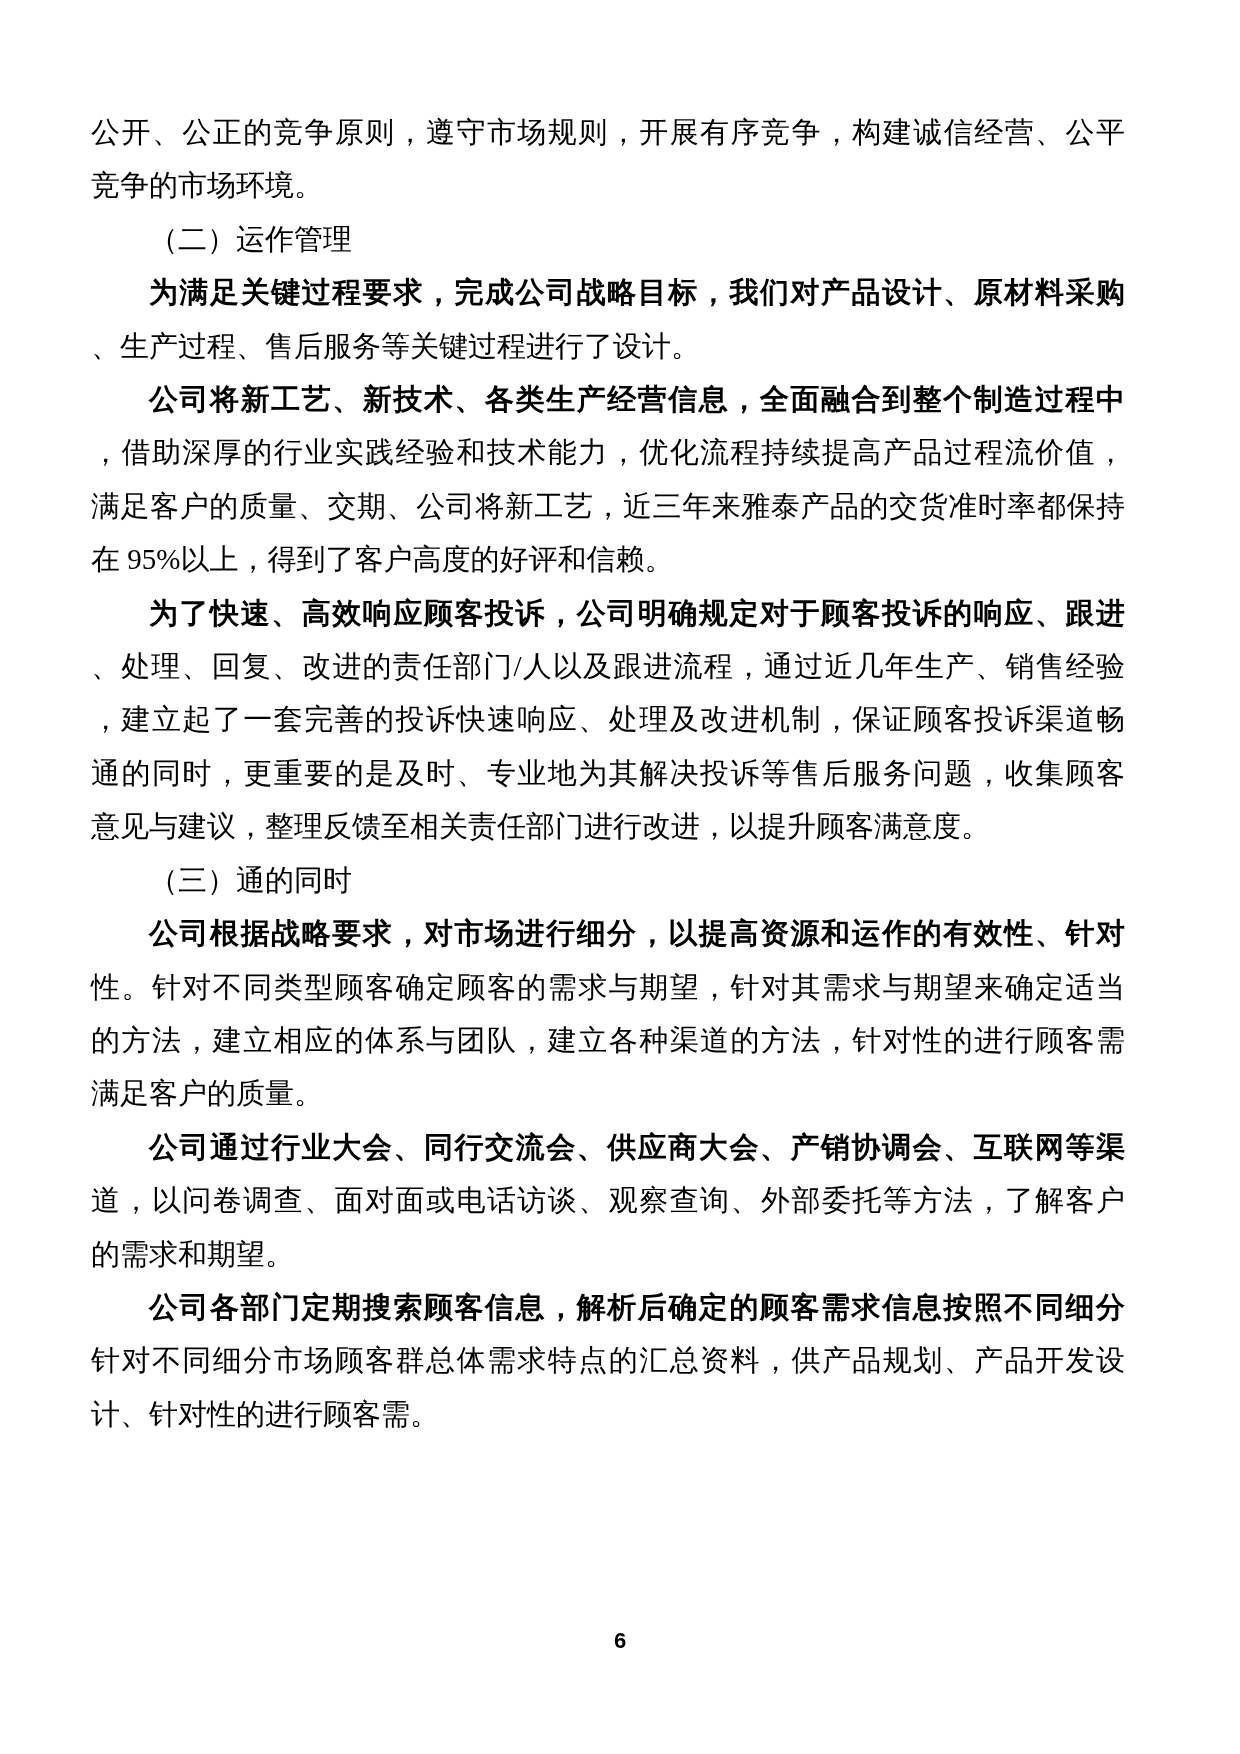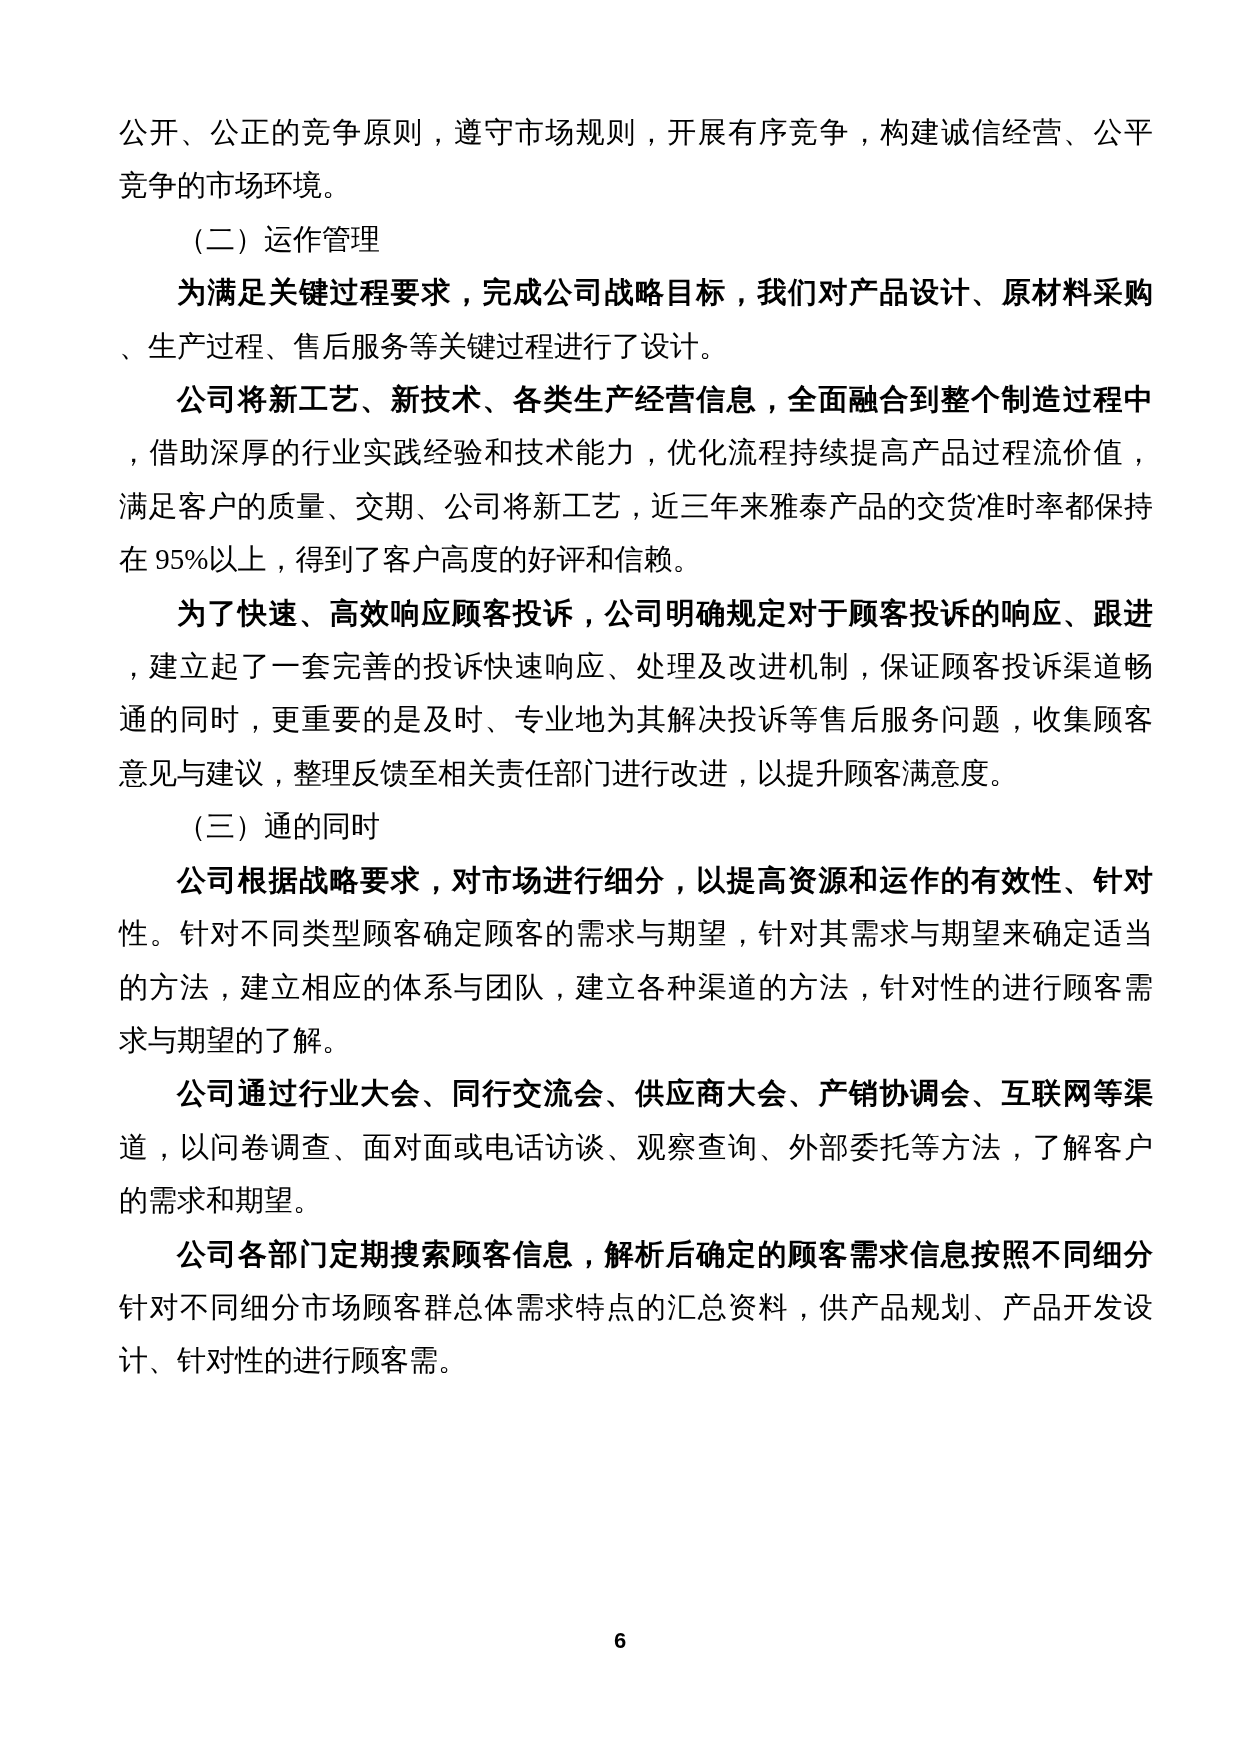--- a/index.html
+++ b/index.html
@@ -14,21 +14,21 @@
     overflow: hidden;
     color: #000000;
   }
   .page {
     position: absolute;
     inset: 0;
     background: #ffffff;
   }
   .doc-body {
     position: absolute;
-    left: 119px;
+    left: 91px;
     top: 106px;
     width: 1034px;
     font-family: "Liberation Serif", "DejaVu Serif", serif;
     font-size: 29px;
     line-height: 53.4px;
     color: #000000;
   }
   .ln {
     text-align: justify;
     text-align-last: justify;
@@ -68,28 +68,29 @@
     <div class="ln">公开、公正的竞争原则，遵守市场规则，开展有序竞争，构建诚信经营、公平</div>
     <div class="ln end">竞争的市场环境。</div>
     <div class="ln head">（二）运作管理</div>
     <div class="ln ind">为满足关键过程要求，完成公司战略目标，我们对产品设计、原材料采购</div>
     <div class="ln end">、生产过程、售后服务等关键过程进行了设计。</div>
     <div class="ln ind">公司将新工艺、新技术、各类生产经营信息，全面融合到整个制造过程中</div>
     <div class="ln">，借助深厚的行业实践经验和技术能力，优化流程持续提高产品过程流价值，</div>
     <div class="ln">满足客户的质量、交期、公司将新工艺，近三年来雅泰产品的交货准时率都保持</div>
     <div class="ln end">在 95%以上，得到了客户高度的好评和信赖。</div>
     <div class="ln ind">为了快速、高效响应顾客投诉，公司明确规定对于顾客投诉的响应、跟进</div>
+    <div class="ln">、处理、回复、改进的责任部门/人以及跟进流程，通过近几年生产、销售经验</div>
     <div class="ln">，建立起了一套完善的投诉快速响应、处理及改进机制，保证顾客投诉渠道畅</div>
     <div class="ln">通的同时，更重要的是及时、专业地为其解决投诉等售后服务问题，收集顾客</div>
     <div class="ln end">意见与建议，整理反馈至相关责任部门进行改进，以提升顾客满意度。</div>
     <div class="ln head">（三）通的同时</div>
     <div class="ln ind">公司根据战略要求，对市场进行细分，以提高资源和运作的有效性、针对</div>
     <div class="ln">性。针对不同类型顾客确定顾客的需求与期望，针对其需求与期望来确定适当</div>
     <div class="ln">的方法，建立相应的体系与团队，建立各种渠道的方法，针对性的进行顾客需</div>
-    <div class="ln end">求与期望的了解。</div>
+    <div class="ln end">满足客户的质量。</div>
     <div class="ln ind">公司通过行业大会、同行交流会、供应商大会、产销协调会、互联网等渠</div>
     <div class="ln">道，以问卷调查、面对面或电话访谈、观察查询、外部委托等方法，了解客户</div>
     <div class="ln end">的需求和期望。</div>
     <div class="ln ind">公司各部门定期搜索顾客信息，解析后确定的顾客需求信息按照不同细分</div>
     <div class="ln">针对不同细分市场顾客群总体需求特点的汇总资料，供产品规划、产品开发设</div>
     <div class="ln end">计、针对性的进行顾客需。</div>
   </div>
 
   <div class="page-footer">6</div>
 

